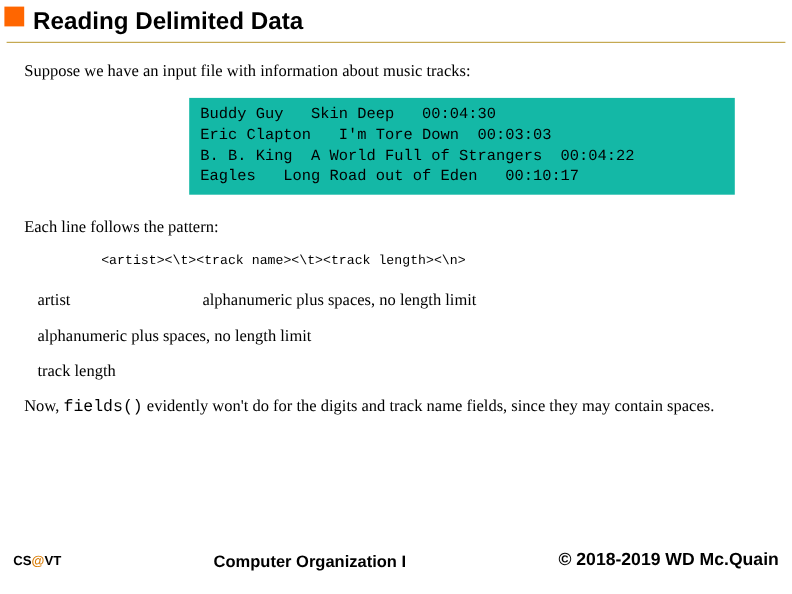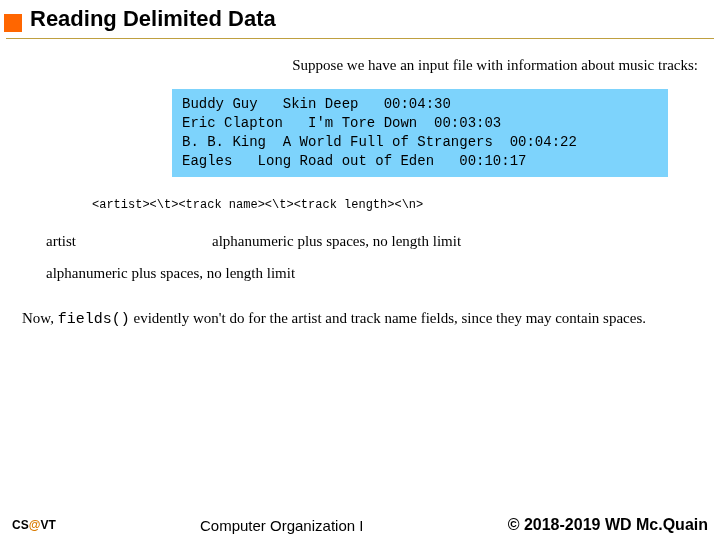--- a/index.html
+++ b/index.html
@@ -6,21 +6,21 @@
   body {
     width: 720px;
     height: 540px;
     font-family: Georgia, 'Times New Roman', serif;
     background: #fff;
     position: relative;
     overflow: hidden;
   }
   .title-bar {
     display: flex;
-    align-items: flex-end;
+    align-items: flex-start;
     padding: 6px 9px 4px 4px;
   }
   .orange-square {
     width: 18px;
     height: 18px;
     background: #ff6600;
     margin-right: 8px;
   }
   .slide-title {
     font-family: Arial, Helvetica, sans-serif;
@@ -39,70 +39,69 @@
   }
   .divider {
     border-top: 1px solid #bfa040;
     margin: 2px 6px 0 6px;
   }
   .content {
     padding: 10px 22px 0 22px;
     font-size: 15px;
     line-height: 1.35;
   }
-  .lead { margin-top: 6px; margin-bottom: 14px; text-align: right; }
+  .lead { margin-top: 6px; margin-bottom: 14px; }
   .code-block {
-    background: #7dd3fc;
+    background: #14b8a6;
     font-family: "Courier New", monospace;
     font-size: 14px;
     white-space: pre;
     padding: 6px 10px;
     margin-left: 150px;
     margin-right: 30px;
     margin-bottom: 20px;
     line-height: 1.35;
   }
   .pattern-label { margin-bottom: 12px; }
   .pattern-code {
     font-family: "Courier New", monospace;
     font-size: 12px;
     margin-left: 70px;
     margin-bottom: 18px;
   }
   .where-label { margin-bottom: 10px; }
   .def-row {
     display: flex;
-    margin-left: 24px;
+    margin-left: 12px;
     margin-bottom: 12px;
-    gap: 16px;
   }
   .def-term { width: 150px; }
   .def-desc { flex: 1; }
   .final-para { margin-top: 8px; line-height: 1.4; }
   .mono-inline { font-family: "Courier New", monospace; }
   .footer {
     position: absolute;
-    bottom: 6px;
+    bottom: 21px;
     left: 0;
     width: 720px;
     padding: 0 12px;
     display: flex;
     align-items: center;
     font-family: Arial, Helvetica, sans-serif;
   }
   .footer-left {
     font-size: 12px;
     font-weight: bold;
   }
   .footer-left .at { color: #d97a00; }
   .footer-center {
     flex: 1;
     text-align: center;
     font-size: 15px;
-    font-weight: normal;
+    font-weight: bold;
   }
   .footer-right {
     font-size: 16px;
     font-weight: bold;
   }
 </style>
 </head>
 <body>
 
 <div class="title-bar">
@@ -112,35 +111,37 @@
 <div class="divider"></div>
 
 <div class="content">
   <p class="lead">Suppose we have an input file with information about music tracks:</p>
 
   <div class="code-block">Buddy Guy   Skin Deep   00:04:30
 Eric Clapton   I'm Tore Down  00:03:03
 B. B. King  A World Full of Strangers  00:04:22
 Eagles   Long Road out of Eden   00:10:17</div>
 
+  <p class="pattern-label">Each line follows the pattern:</p>
   <p class="pattern-code">&lt;artist&gt;&lt;\t&gt;&lt;track name&gt;&lt;\t&gt;&lt;track length&gt;&lt;\n&gt;</p>
 
 
   <div class="def-row">
     <div class="def-term">artist</div>
     <div class="def-desc">alphanumeric plus spaces, no length limit</div>
   </div>
   <div class="def-row">
     <div class="def-desc">alphanumeric plus spaces, no length limit</div>
   </div>
   <div class="def-row">
+    <div class="def-term">track length</div>
   </div>
 
   <p class="final-para">
-    <span>Now, </span><span class="mono-inline">fields()</span><span> evidently won't do for the artist and track name fields, since they may contain spaces.</span>
+    <span>Now, </span><span class="mono-inline">fields()</span><span> evidently won't do for the digits and track name fields, since they may contain spaces.</span>
   </p>
 </div>
 
 <div class="footer">
   <div class="footer-left">
     <span>CS</span><span class="at">@</span><span>VT</span>
   </div>
   <div class="footer-center">Computer Organization I</div>
   <div class="footer-right">© 2018-2019 WD Mc.Quain</div>
 </div>

